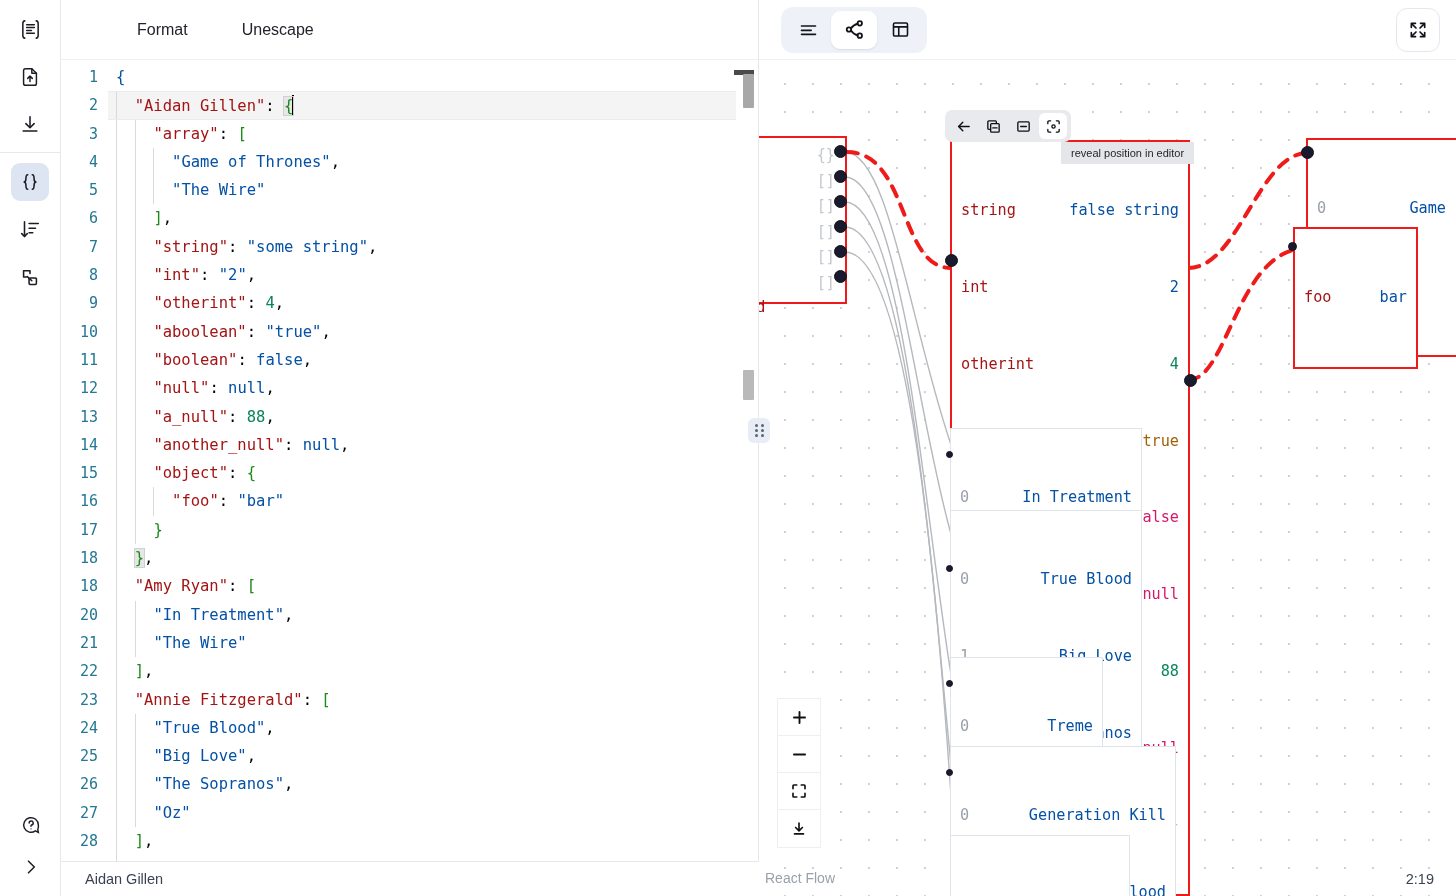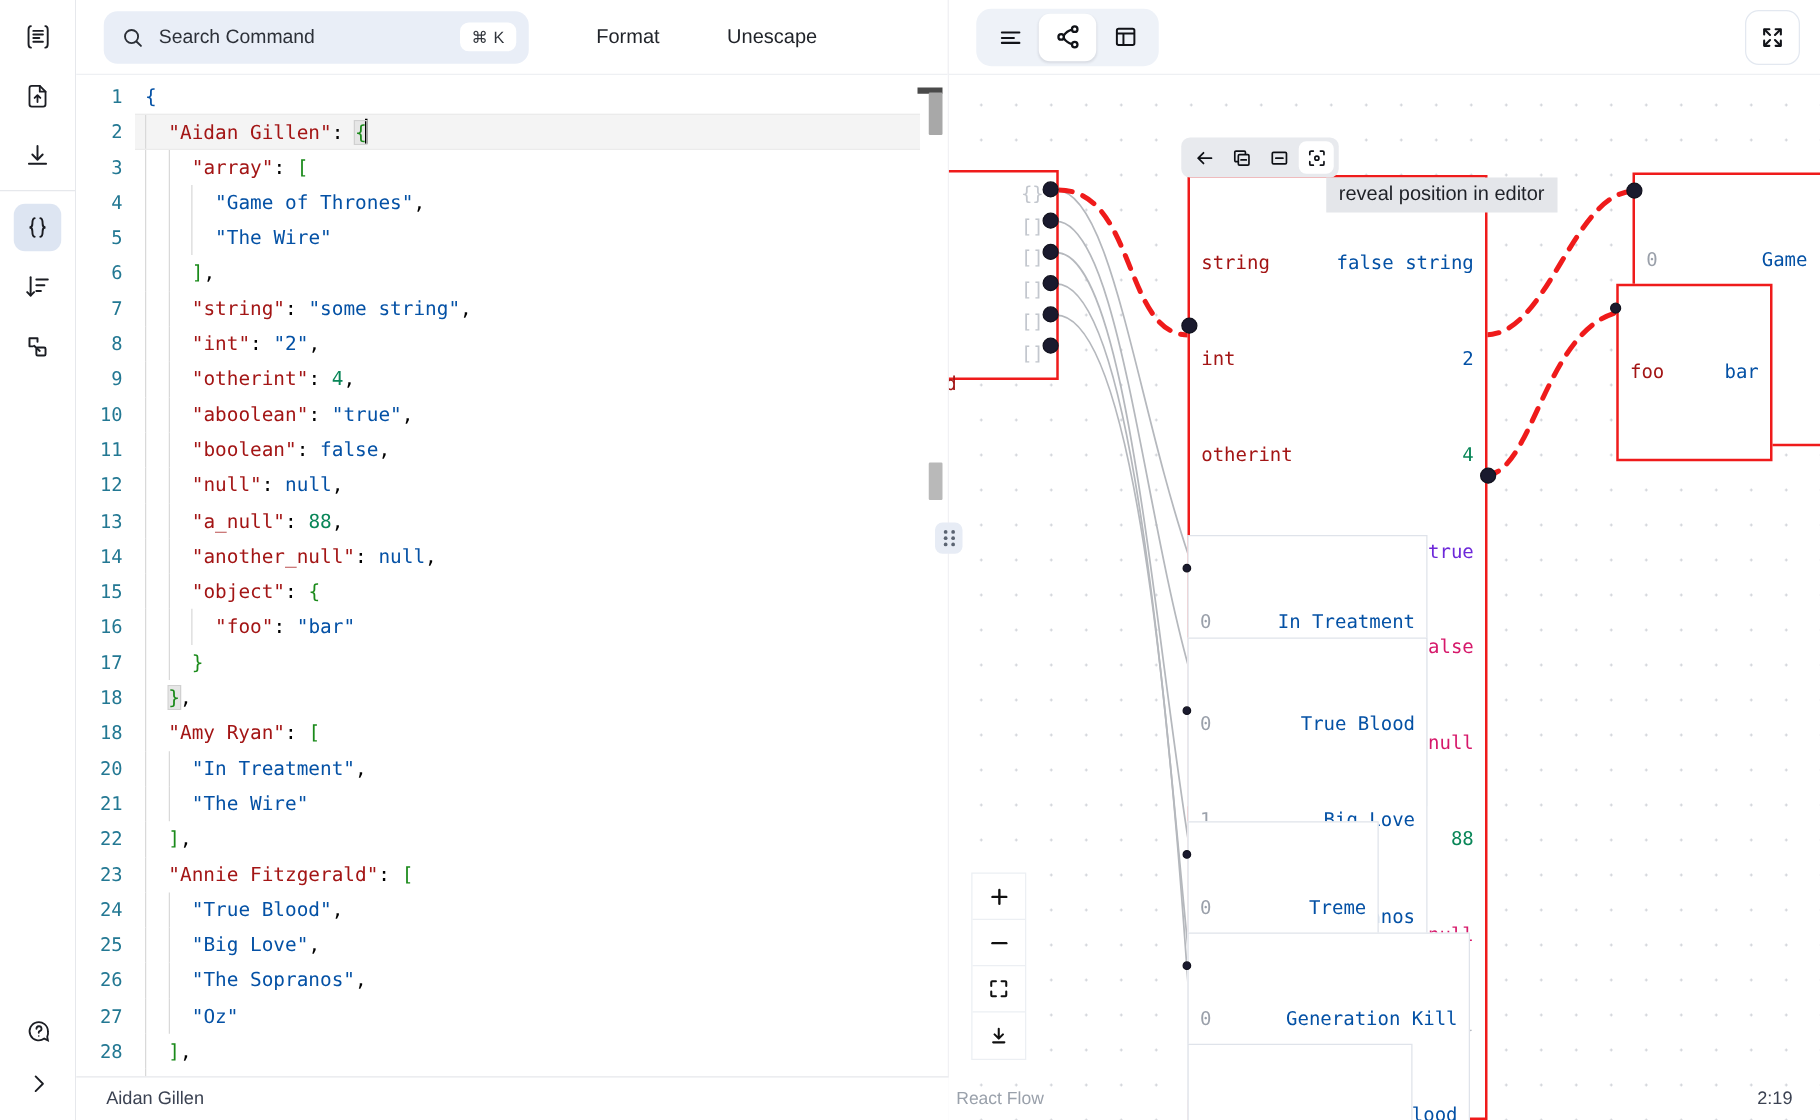--- a/index.html
+++ b/index.html
@@ -189,21 +189,21 @@
     padding: 5px 9px 5px 9px;
     white-space: pre;
   }
   .node.selected { border: 2px solid #ef1b1b; }
   .node .row { display: flex; align-items: center; }
   .node .rk { color: #a31515; }
   .node .rk-idx { color: #9aa0aa; }
   .node .rv { margin-left: auto; padding-left: 18px; }
   .v-str { color: #0451a5; }
   .v-num { color: #098658; }
-  .v-bool-t { color: #6d28d9; }
+  .v-bool-t { color: #a16207; }
   .v-bool-f { color: #d6186a; }
   .v-null { color: #d6186a; }
   .v-obj { color: #b8bcc4; }
 
   
   .root-node {
     position: absolute;
     border: 2px solid #ef1b1b;
     background: #fff;
     font-family: "DejaVu Sans Mono", monospace;
@@ -231,21 +231,21 @@
   .nt-btn {
     width: 28px; height: 26px; border-radius: 6px;
     display: flex; align-items: center; justify-content: center;
     cursor: pointer; color: #0e1116;
   }
   .nt-btn.active { background: #fff; }
   .tooltip {
     position: absolute;
     background: #e4e6ea;
     color: #1e2127;
-    font-size: 16px;
+    font-size: 11px;
     padding: 5px 10px;
     white-space: nowrap;
     z-index: 40;
     font-family: "Liberation Sans", sans-serif;
   }
 
   
   .zoom-ctrl {
     position: absolute; left: 18px; bottom: 48px;
     width: 44px;
@@ -341,30 +341,20 @@
       <div class="rail-btn">
         <svg width="20" height="20" viewBox="0 0 24 24" fill="none" stroke="currentColor" stroke-width="1.8" stroke-linecap="round" stroke-linejoin="round">
           <path d="M9 5l7 7-7 7"></path>
         </svg>
       </div>
     </div>
   </div>
 
   <div class="editor-col">
     <div class="toolbar">
-      <div class="search-box">
-        <span class="magnifier">
-          <svg width="18" height="18" viewBox="0 0 24 24" fill="none" stroke="currentColor" stroke-width="2" stroke-linecap="round">
-            <circle cx="11" cy="11" r="7"></circle>
-              <path d="M16.5 16.5 21 21"></path>
-          </svg>
-        </span>
-        <span class="search-ph">Search Command</span>
-        <span class="kbd">⌘ K</span>
-      </div>
       <div class="tbtn">Format</div>
       <div class="tbtn">Unescape</div>
     </div>
 
     <div class="code-wrap">
       <div class="gutter" id="gutter">
           <div>1</div>
           <div>2</div>
           <div>3</div>
           <div>4</div>

